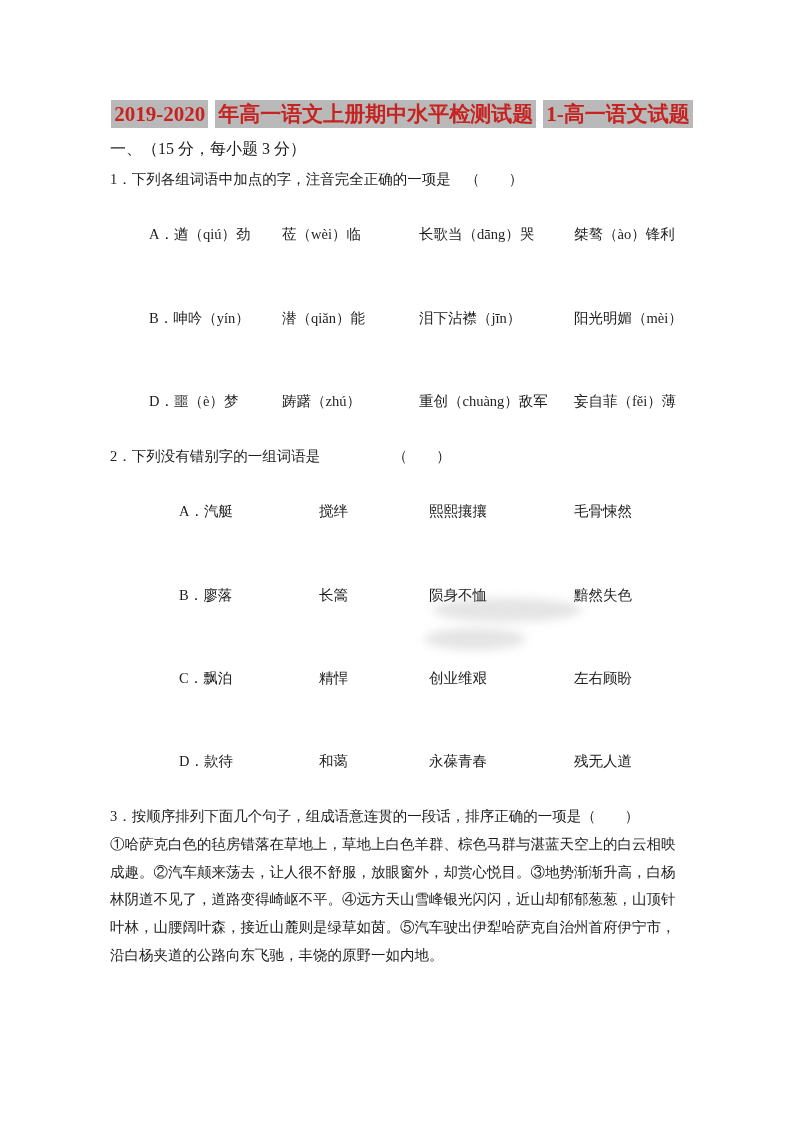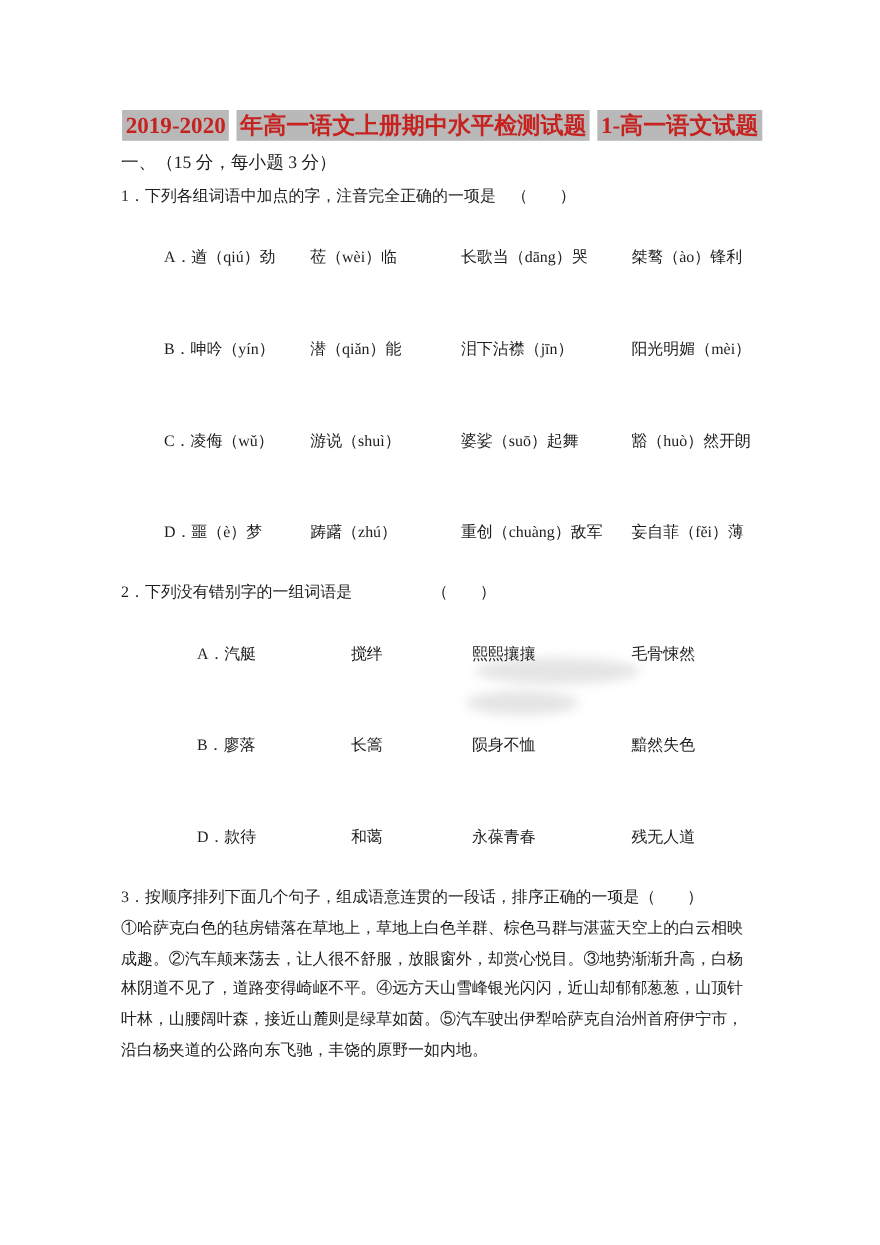--- a/index.html
+++ b/index.html
@@ -53,34 +53,34 @@
 
     <div>
       <div class="line">1．下列各组词语中加点的字，注音完全正确的一项是　（　　）</div>
       <div class="row4 q1row">
         <span class="c1">A．遒（qiú）劲</span><span class="c2">莅（wèi）临</span><span class="c3">长歌当（dāng）哭</span><span class="c4">桀骜（ào）锋利</span>
       </div>
       <div class="row4 q1row">
         <span class="c1">B．呻吟（yín）</span><span class="c2">潜（qiǎn）能</span><span class="c3">泪下沾襟（jīn）</span><span class="c4">阳光明媚（mèi）</span>
       </div>
       <div class="row4 q1row">
-        <span class="c1">C．凌侮（wǔ）</span><span class="c2">游说（shuì）</span><span class="c3">婆娑（suō）起舞</span><span class="c4">豁（huò）然开朗</span>
-      </div>
-      <div class="row4 q1row">
         <span class="c1">D．噩（è）梦</span><span class="c2">踌躇（zhú）</span><span class="c3">重创（chuàng）敌军</span><span class="c4">妄自菲（fěi）薄</span>
       </div>
     </div>
 
     <div>
       <div class="line">2．下列没有错别字的一组词语是　　　　　（　　）</div>
       <div class="row4 q2row">
         <span class="c1">A．汽艇</span><span class="c2">搅绊</span><span class="c3">熙熙攘攘</span><span class="c4">毛骨悚然</span>
       </div>
       <div class="row4 q2row">
         <span class="c1">B．廖落</span><span class="c2">长篙</span><span class="c3">陨身不恤</span><span class="c4">黯然失色</span>
+      </div>
+      <div class="row4 q2row">
+        <span class="c1">C．飘泊</span><span class="c2">精悍</span><span class="c3">创业维艰</span><span class="c4">左右顾盼</span>
       </div>
       <div class="row4 q2row">
         <span class="c1">D．款待</span><span class="c2">和蔼</span><span class="c3">永葆青春</span><span class="c4">残无人道</span>
       </div>
     </div>
 
     <div>
       <div class="line">3．按顺序排列下面几个句子，组成语意连贯的一段话，排序正确的一项是（　　）</div>
       <div class="line">①哈萨克白色的毡房错落在草地上，草地上白色羊群、棕色马群与湛蓝天空上的白云相映</div>
       <div class="line">成趣。②汽车颠来荡去，让人很不舒服，放眼窗外，却赏心悦目。③地势渐渐升高，白杨</div>

